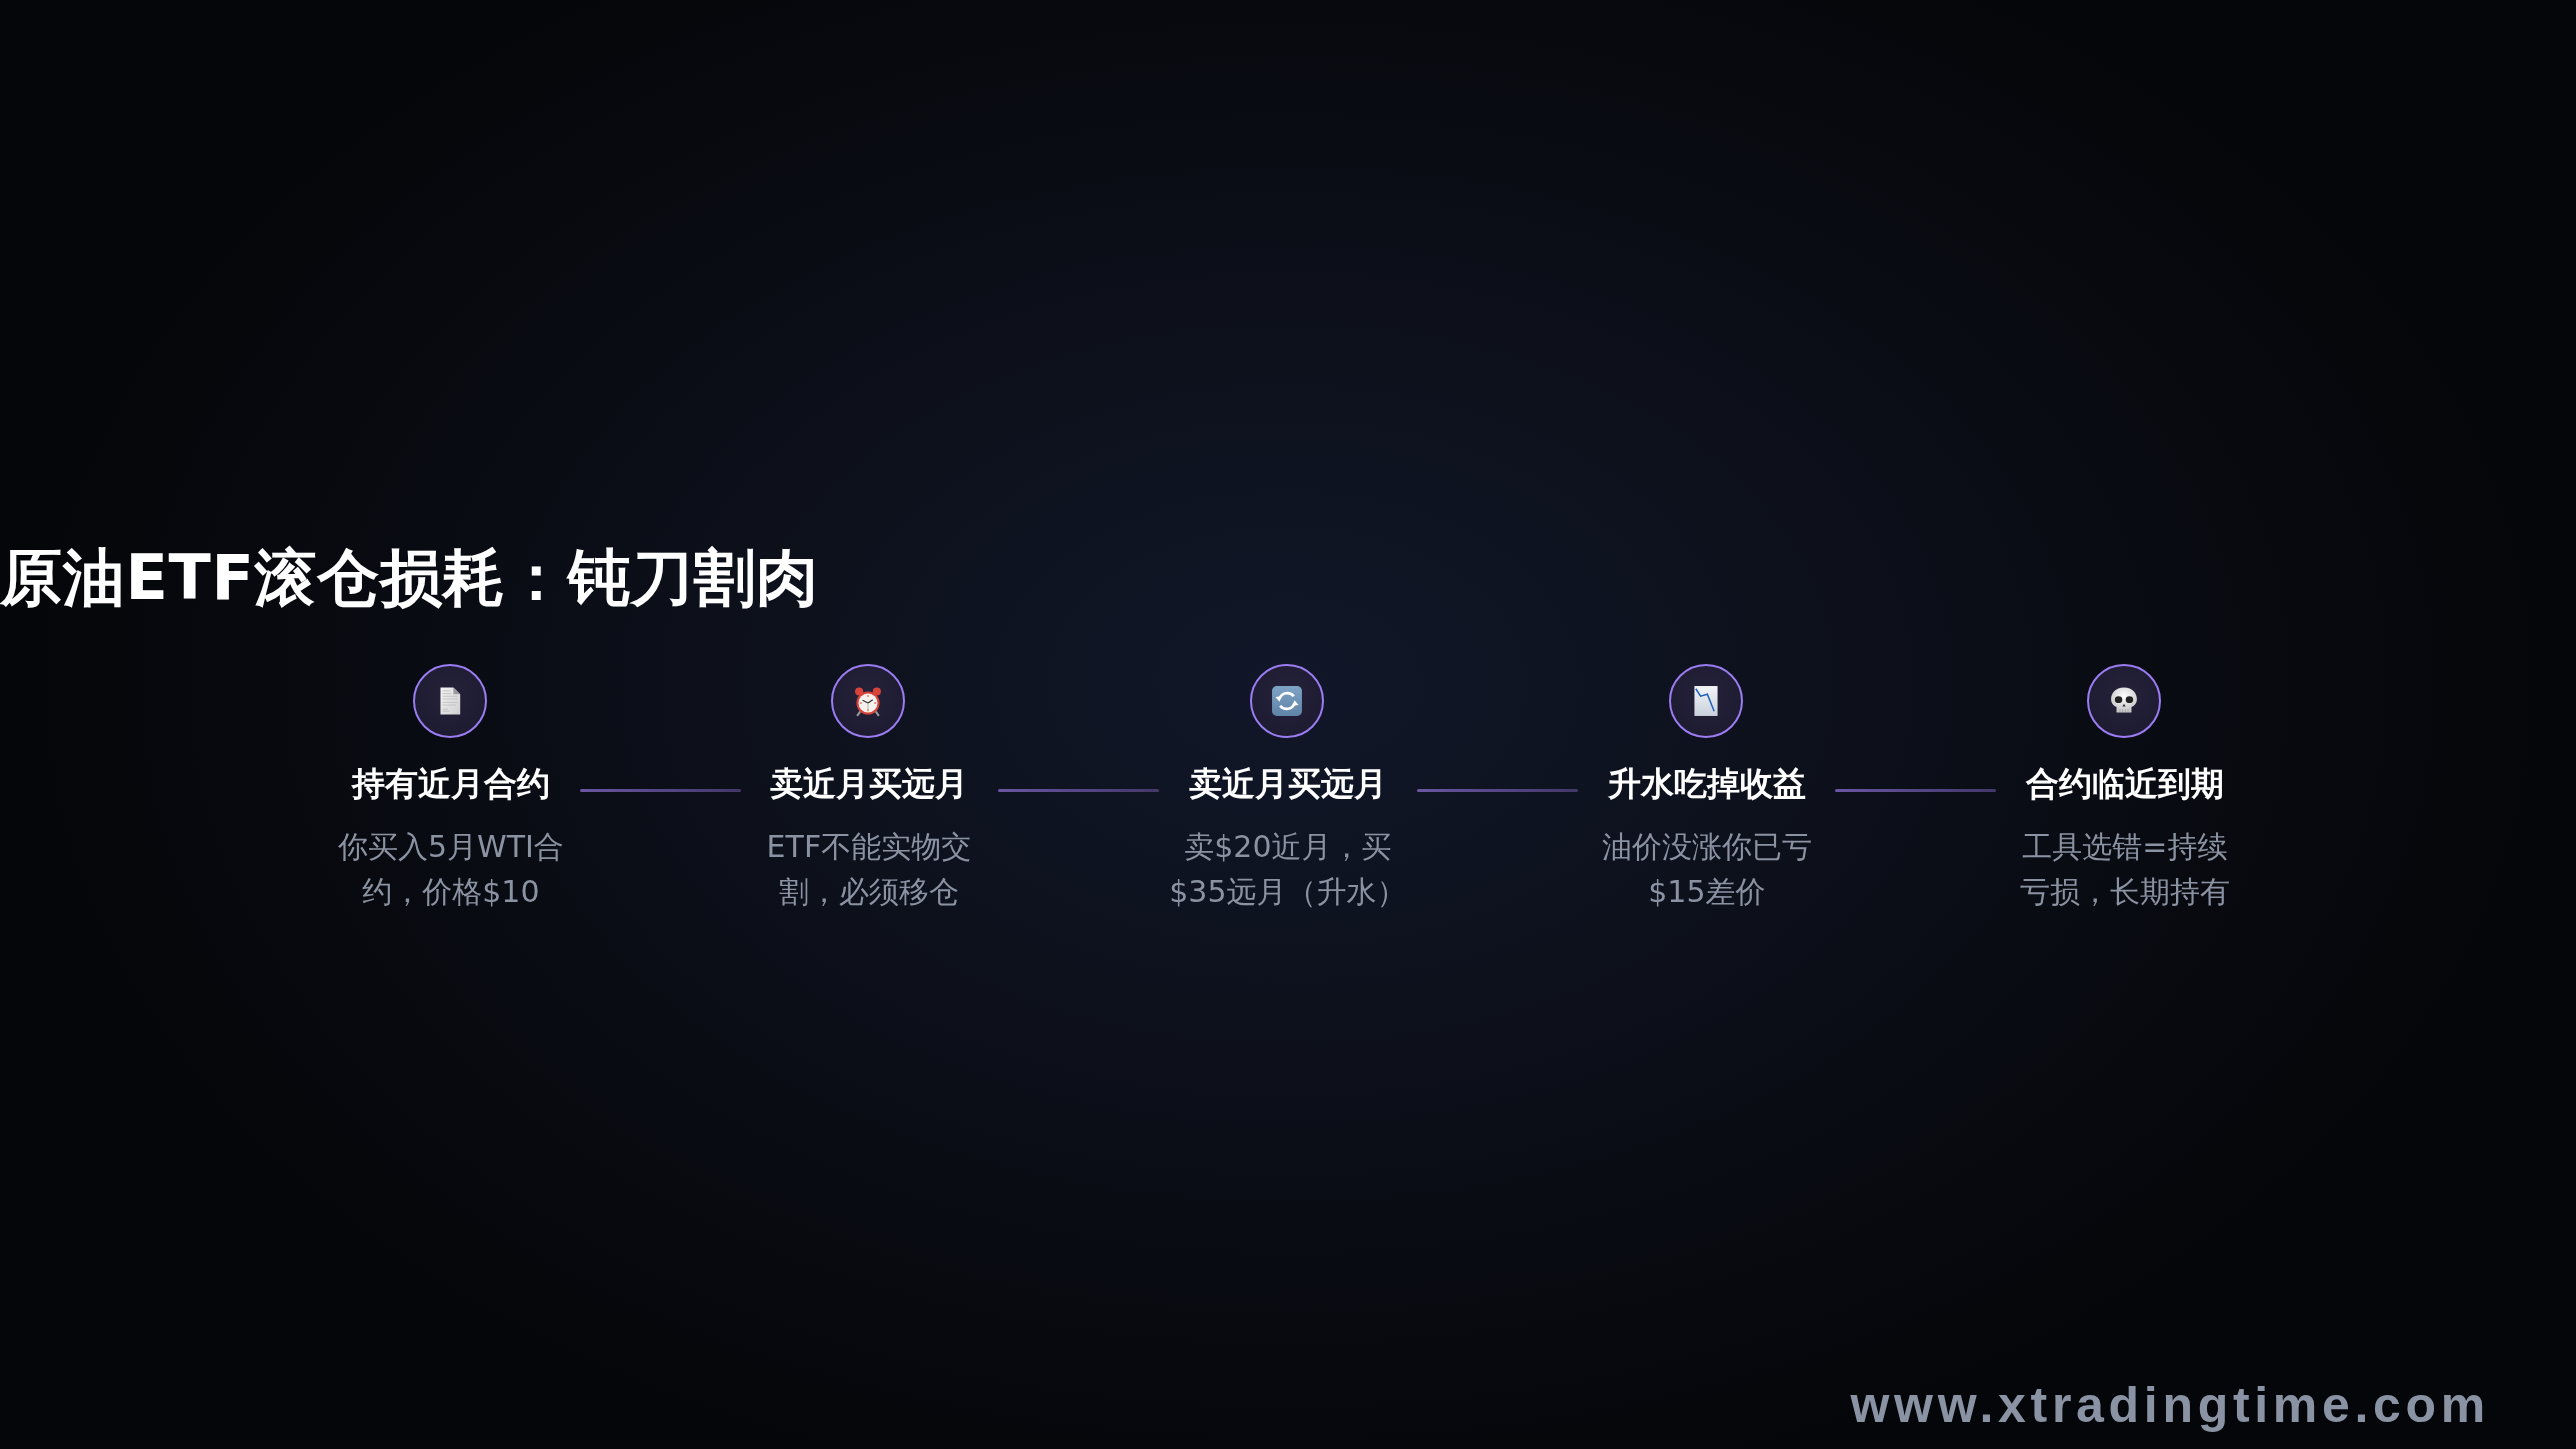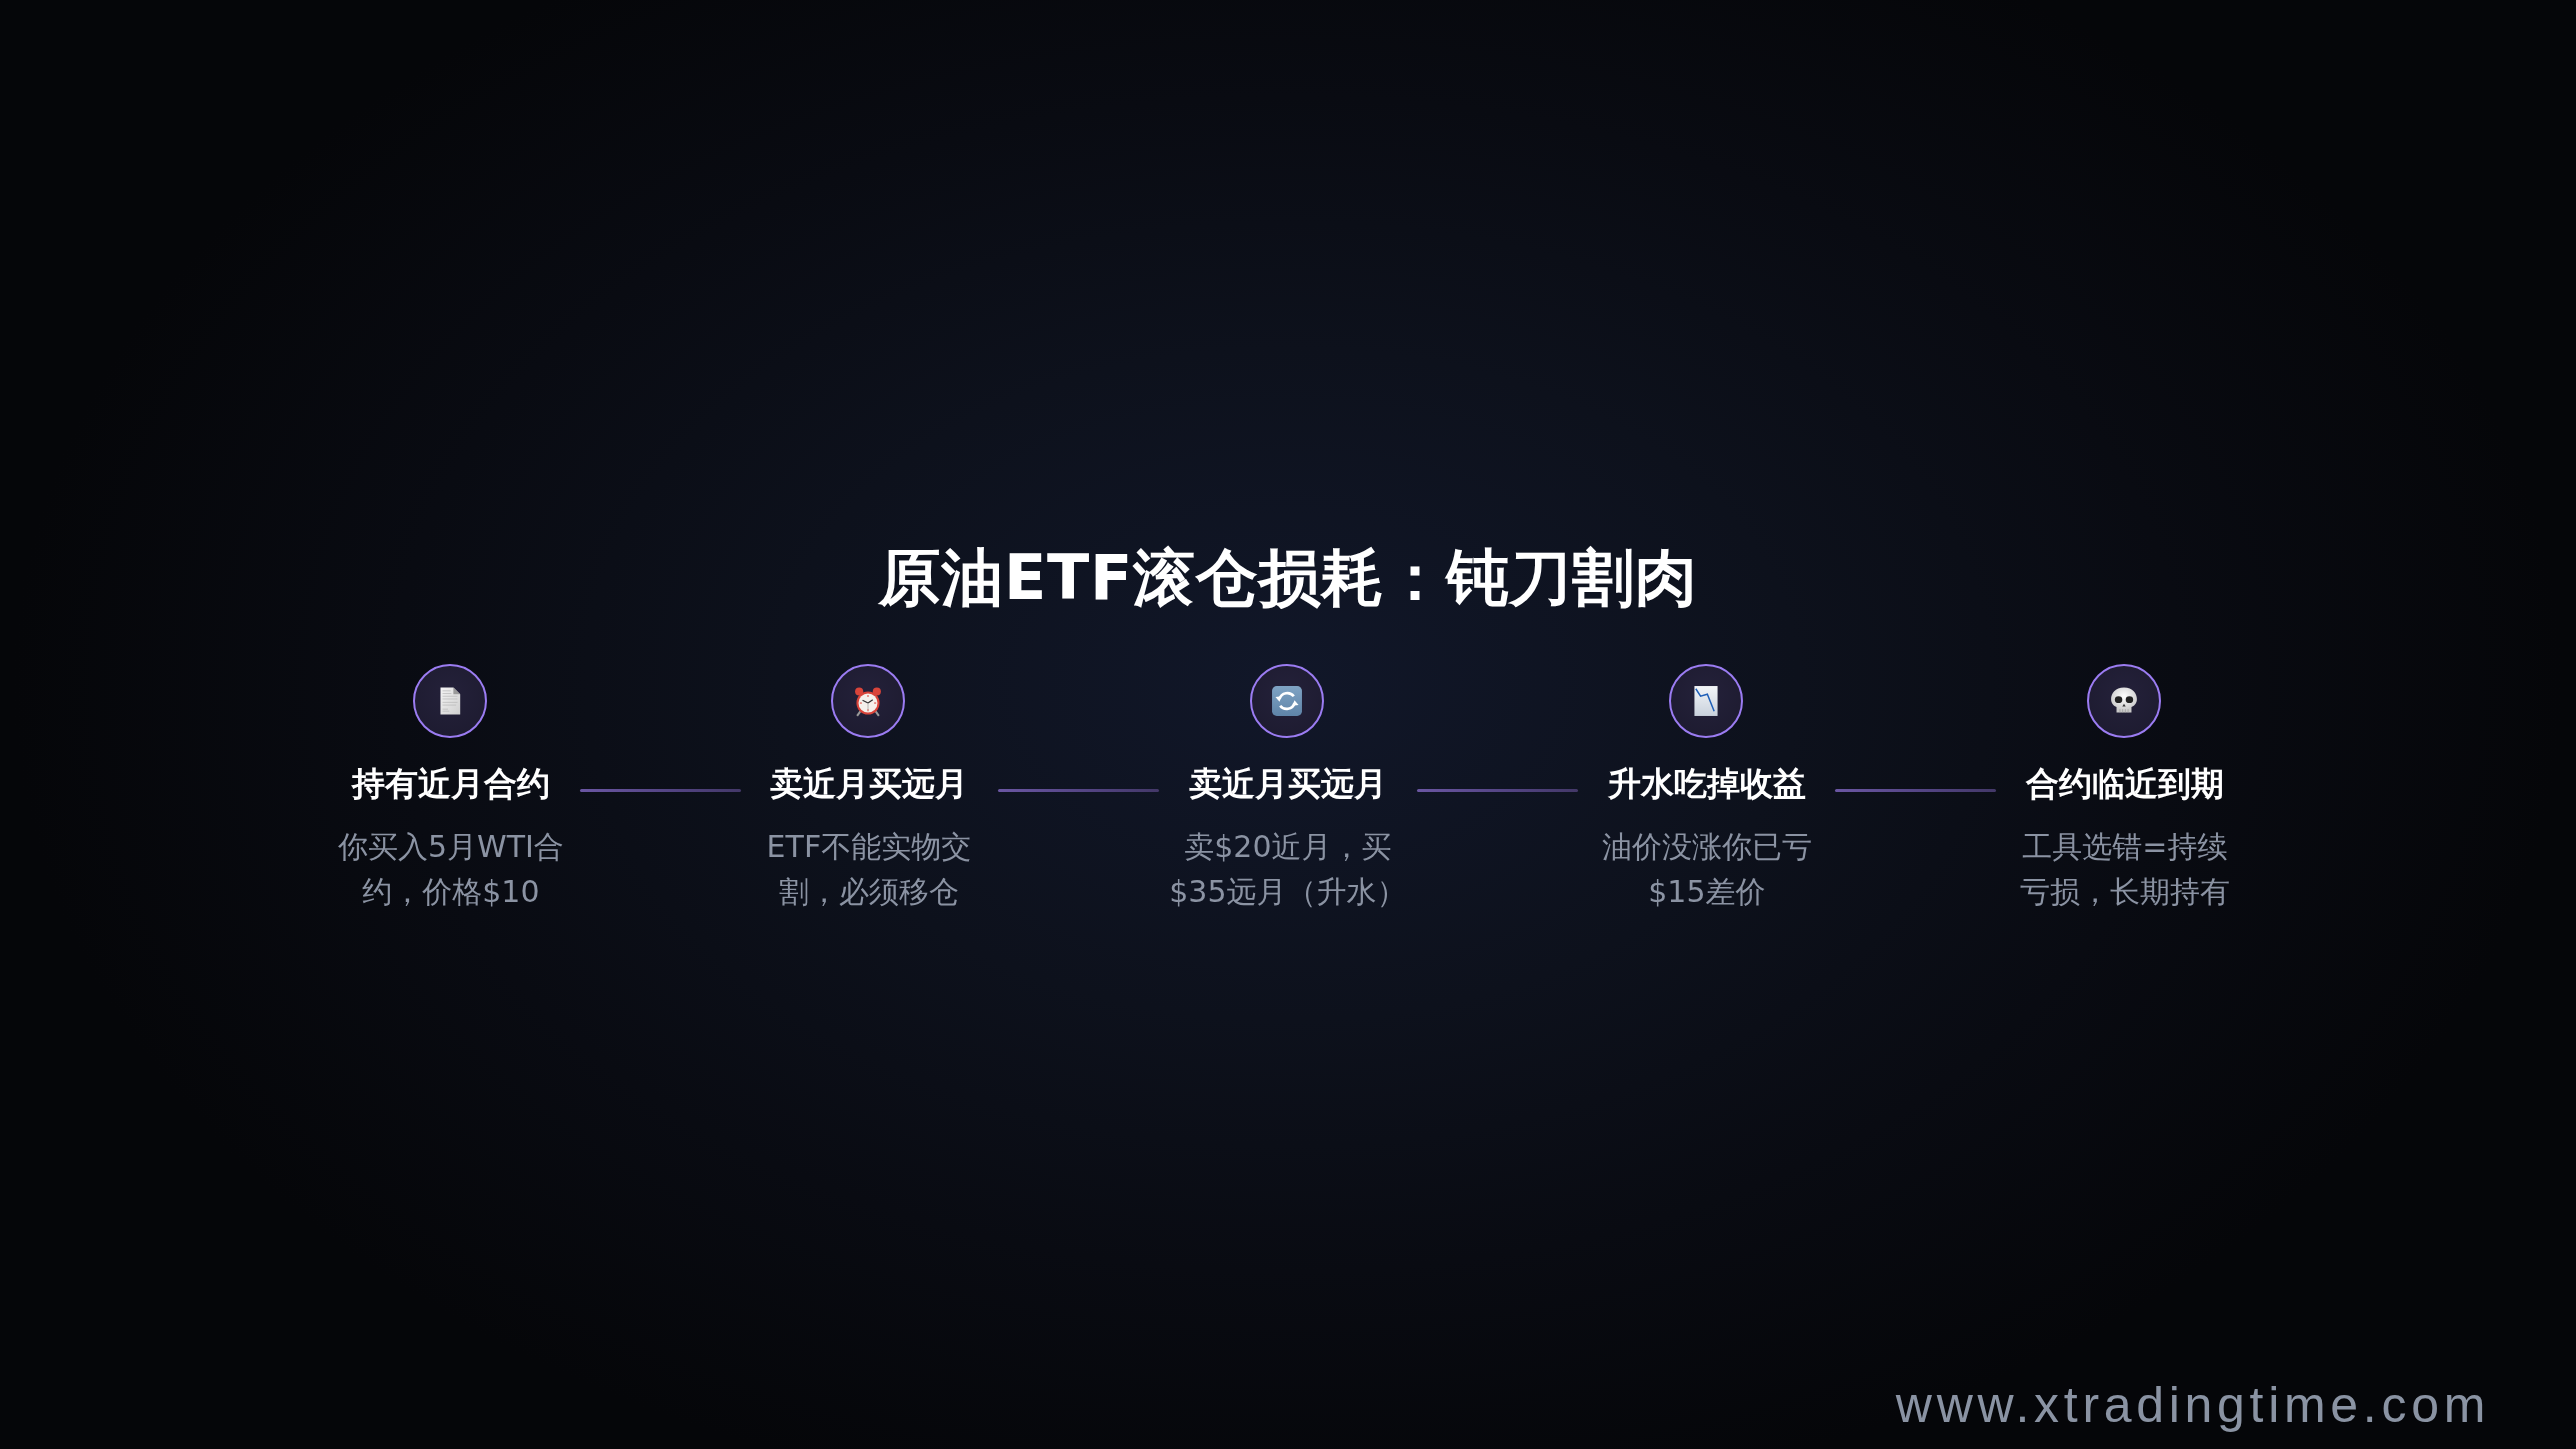--- a/index.html
+++ b/index.html
@@ -3,21 +3,21 @@
 <meta charset="utf-8">
 <style>
   html, body { margin: 0; padding: 0; }
   body {
     width: 2576px; height: 1449px; overflow: hidden; position: relative;
     background: radial-gradient(ellipse 1275px 839px at 1288px 684px, #111729 0%, #0d111c 40%, #090b12 70%, #050609 100%);
     font-family: "DejaVu Sans", "Liberation Sans", sans-serif;
   }
   .title {
     position: absolute; left: 0; width: 2576px; top: 537px; height: 81px;
-    text-align: center; color: #ffffff; font-weight: bold; font-size: 62px;
+    color: #ffffff; font-weight: bold; font-size: 62px;
     line-height: 81px; letter-spacing: 0.7px;
   }
   .step {
     position: absolute; top: 664px; width: 322px; margin-left: -161px;
     text-align: center;
   }
   .circle {
     position: absolute; left: 123px; top: 0; width: 70px; height: 70px;
     border-radius: 50%; border: 2.7px solid #9b7cf2;
     background: radial-gradient(circle at 50% 40%, #24213a 0%, #1c1a2e 100%);
@@ -34,21 +34,21 @@
     color: #8b93a3; font-size: 30px; line-height: 45px; text-align: center;
   }
   .desc span { display: block; white-space: nowrap; }
   .connector {
     position: absolute; top: 789px; height: 3.4px; width: 161px; border-radius: 2px;
     background: linear-gradient(90deg, #6a56a2 0%, #524381 60%, #433868 100%);
   }
   .footer {
     position: absolute; right: 86px; top: 1375px; height: 60px; line-height: 60px;
     color: #8a93a3; font-family: "Liberation Sans", sans-serif; font-size: 50px;
-    letter-spacing: 4.7px; font-weight: normal;
+    letter-spacing: 4.7px; font-weight: bold;
   }
 </style>
 </head>
 <body>
 
 <div class="title">原油ETF滚仓损耗：钝刀割肉</div>
 
 <div class="connector" style="left:580px;"></div>
 <div class="connector" style="left:998px;"></div>
 <div class="connector" style="left:1417px;"></div>

